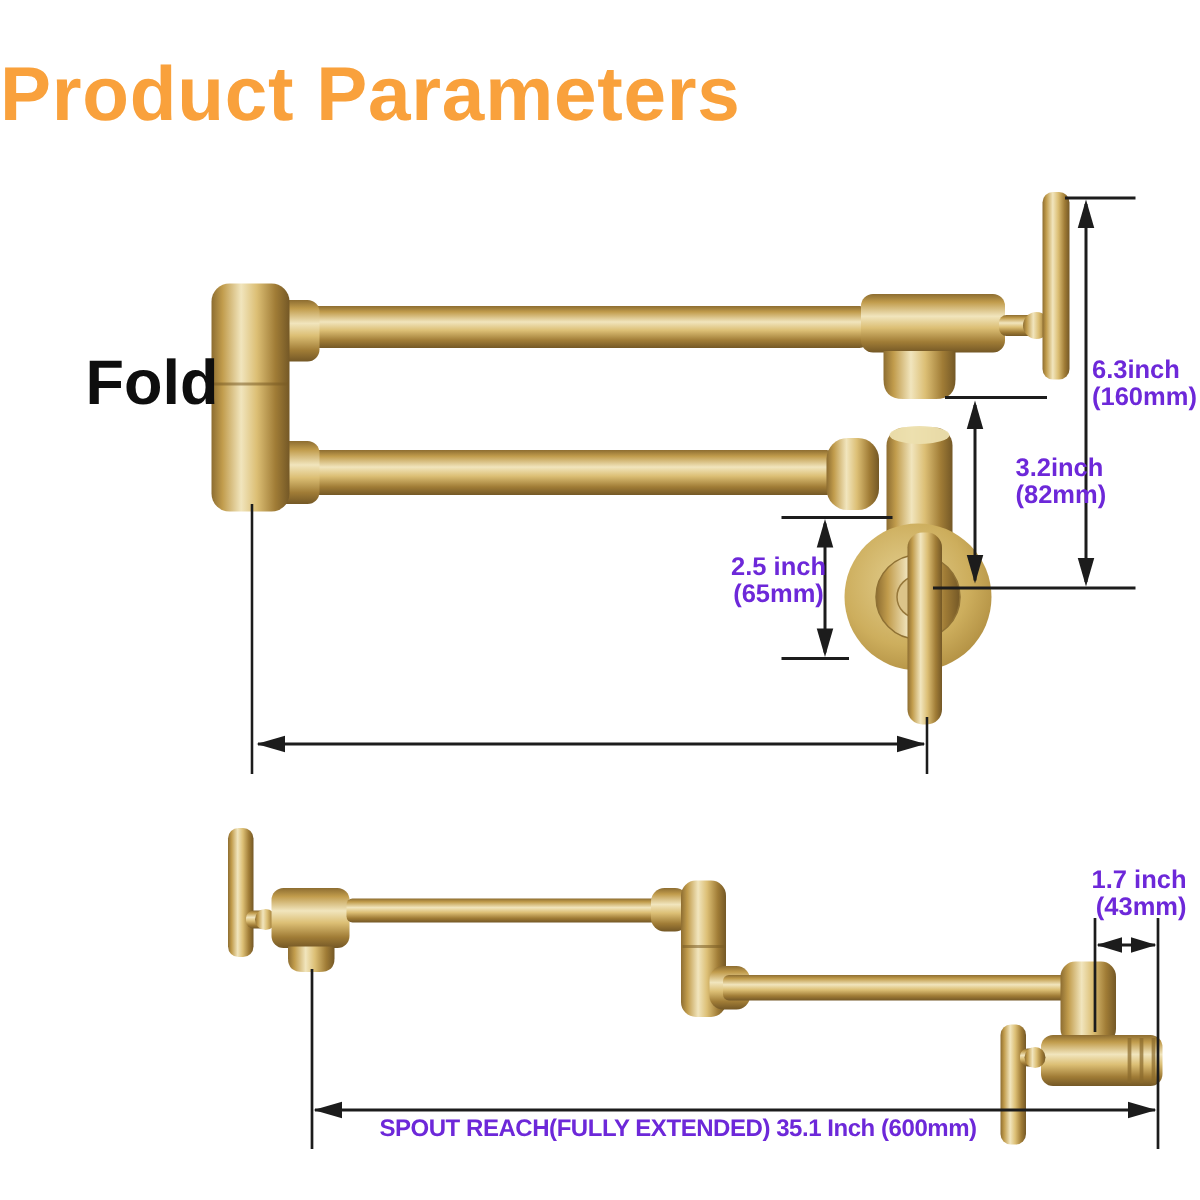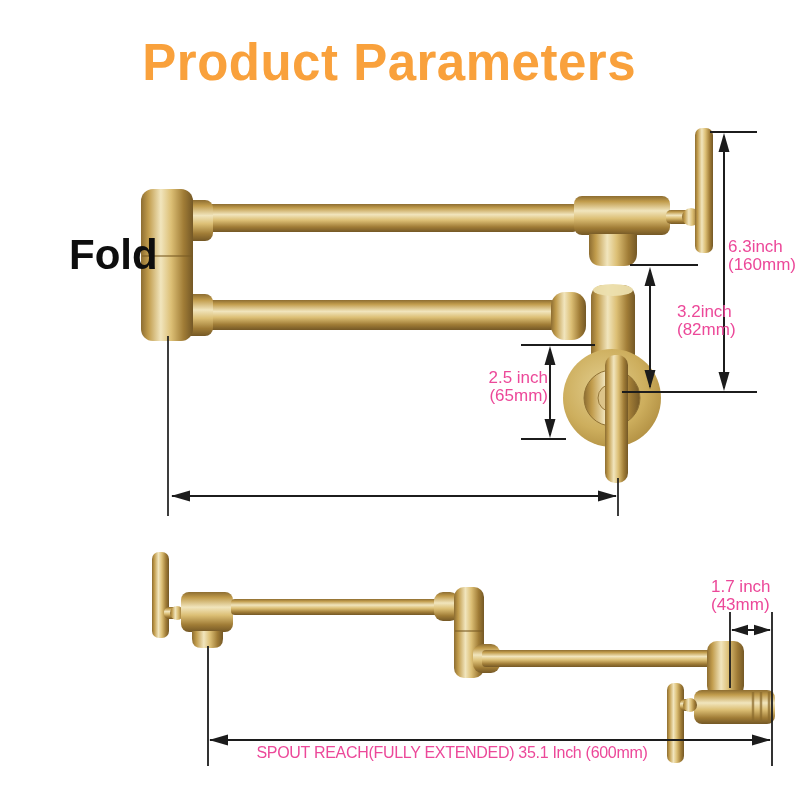--- a/index.html
+++ b/index.html
@@ -2,36 +2,36 @@
 <html><head>
 <meta charset="utf-8">
 <style>
   html,body{margin:0;padding:0;background:#ffffff;}
   .page{
     position:relative;width:800px;height:800px;background:#ffffff;overflow:hidden;
     font-family:"Liberation Sans", sans-serif;
   }
   .gfx{position:absolute;left:0;top:0;width:800px;height:800px;}
   .title{
-    position:absolute;left:0;top:33px;width:636px;text-align:right;
+    position:absolute;left:0;top:33px;width:636px;text-align:left;
     font-size:51px;font-weight:bold;color:#F9A13C;letter-spacing:0.5px;
   }
   .view-label{position:absolute;font-weight:bold;color:#0e0e0e;font-size:42px;}
-  #lbl-fold{left:57px;top:231px;margin-left:12px;}
+  #lbl-fold{left:57px;top:231px;}
   #lbl-expand{left:6px;top:649px;}
   .dim{
-    position:absolute;font-weight:normal;color:#ec4899;font-size:17px;line-height:1.07;
+    position:absolute;font-weight:bold;color:#6d28d9;font-size:17px;line-height:1.07;
     white-space:nowrap;
   }
   .dim .l{display:block;}
   #dim-63{left:728px;top:238px;}
   #dim-32{left:637px;top:303px;padding-left:40px;}
-  #dim-25{left:466px;top:369px;width:82px;text-align:right;}
+  #dim-25{left:478px;top:369px;width:82px;text-align:center;}
   #dim-11{left:170px;top:500px;width:448px;text-align:center;}
-  #dim-17{left:711px;top:578px;width:80px;text-align:left;}
+  #dim-17{left:711px;top:578px;width:80px;text-align:right;}
   #dim-235{left:168px;top:744px;width:568px;text-align:center;font-size:16px;letter-spacing:-0.3px;}
 </style>
 </head>
 <body>
 
 <div class="page">
 
   <svg class="gfx" viewBox="0 0 800 800">
     <defs>
       <linearGradient id="gV" x1="0" y1="0" x2="0" y2="1">

